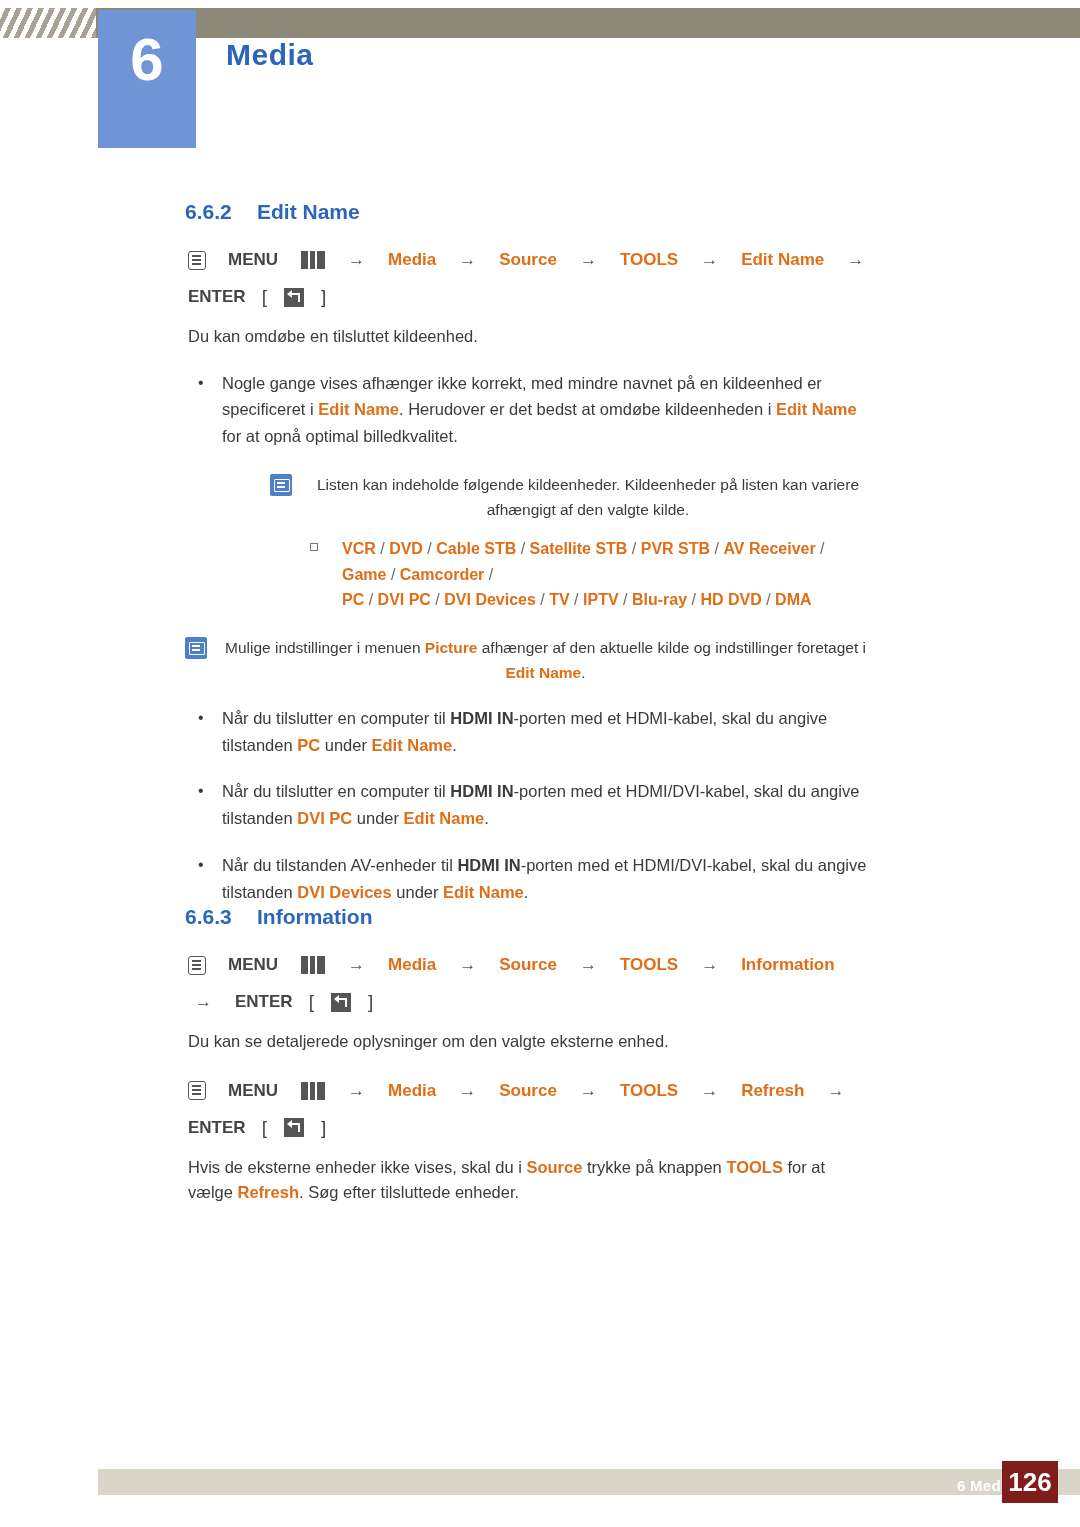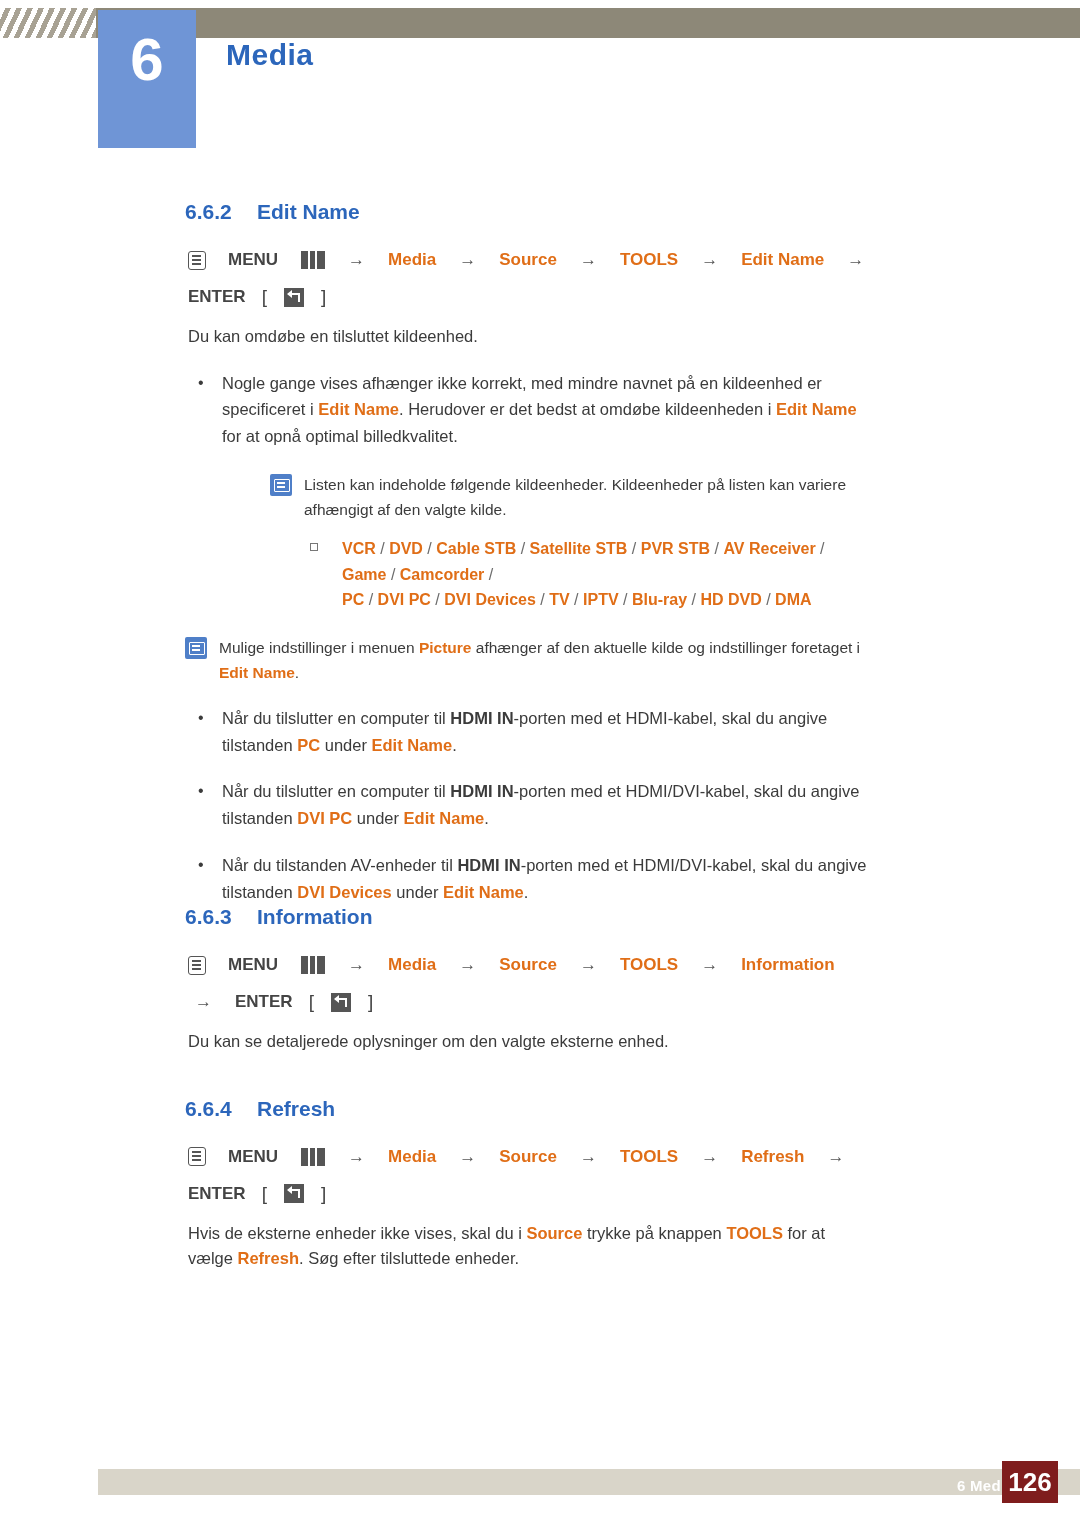--- a/index.html
+++ b/index.html
@@ -208,20 +208,21 @@
     left: 7px; top: 8px;
     width: 8px; height: 2px;
     background: #fff;
     box-shadow: 0 4px 0 #fff;
   }
   .note-text {
     flex: 1;
     font-size: 15.5px;
     line-height: 1.62;
     color: #3b3b3b;
+    text-align: center;
   }
 
   .sublist {
     display: flex;
     margin: 14px 0 0 310px;
     max-width: 740px;
   }
   .sublist .hollow {
     flex: 0 0 32px;
     padding-top: 7px;
@@ -390,23 +391,20 @@
     <span class="dark">ENTER</span>
     <span class="brk">[</span>
     <span class="icon-enter">
         <span class="arrowhead"></span>
       </span>
     <span class="brk">]</span>
   </div>
 
   <p class="para">Du kan se detaljerede oplysninger om den valgte eksterne enhed.</p>
 
-  <h2 class="sec-head" style="margin-top:42px">
-    <span class="num">6.6.4</span><span>Refresh</span>
-  </h2>
 
   <div class="path-line">
     <span class="icon-menu"></span>
     <span class="dark">MENU</span>
     <span class="icon-grid"></span>
     <span class="sep">→</span>
     <span>Media</span>
     <span class="sep">→</span>
     <span>Source</span>
     <span class="sep">→</span>

